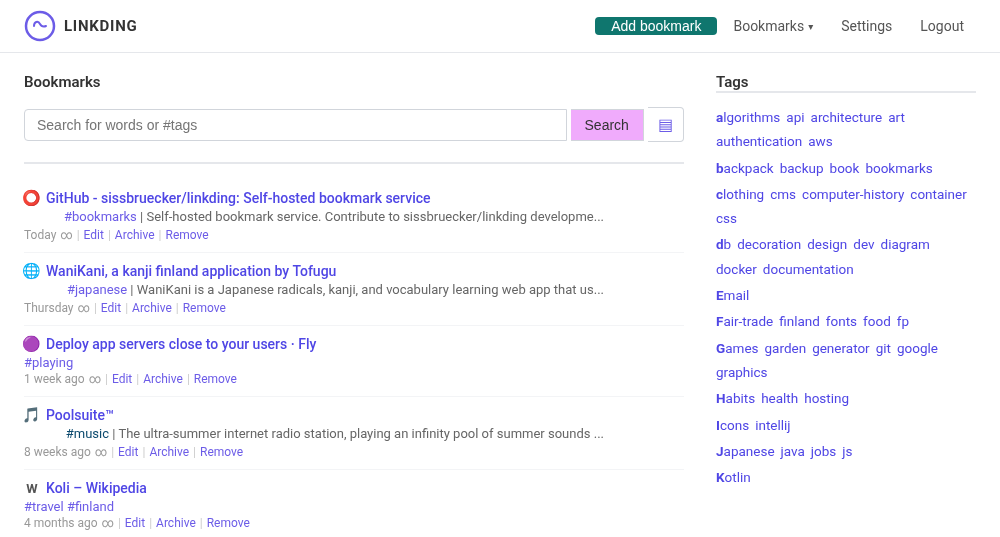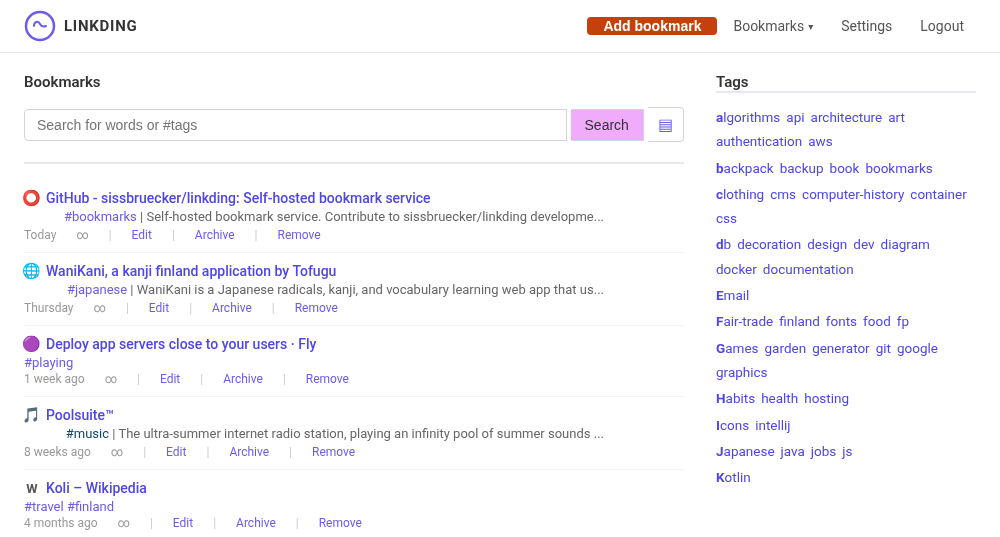--- a/index.html
+++ b/index.html
@@ -27,28 +27,28 @@
       font-size: 15px;
       letter-spacing: 0.05em;
       color: #333;
     }
     .nav-area {
       display: flex;
       align-items: center;
       gap: 4px;
     }
     .btn-add-bookmark {
-      background: #c2410c;
+      background: #0f766e;
       color: #fff;
       border: none;
       border-radius: 4px;
       padding: 1px 16px;
       font-size: 14px;
       cursor: pointer;
-      font-weight: 700;
+      font-weight: 400;
     }
     .nav-link {
       display: flex;
       align-items: center;
       gap: 4px;
       padding: 7px 12px;
       color: #555;
       text-decoration: none;
       font-size: 14px;
       cursor: pointer;
@@ -157,21 +157,21 @@
       overflow: hidden;
       text-overflow: ellipsis;
       max-width: 580px;
       text-align: right;
     }
     .bookmark-meta {
       font-size: 12px;
       color: #999;
       display: flex;
       align-items: flex-end;
-      gap: 20px;
+      gap: 4px;
     }
     .bookmark-meta .sep { color: #ccc; }
     .meta-action {
       color: #6c5ce7;
       cursor: pointer;
       text-decoration: none;
       font-size: 12px;
     }
     .inf-symbol { font-size: 12px; }
 

